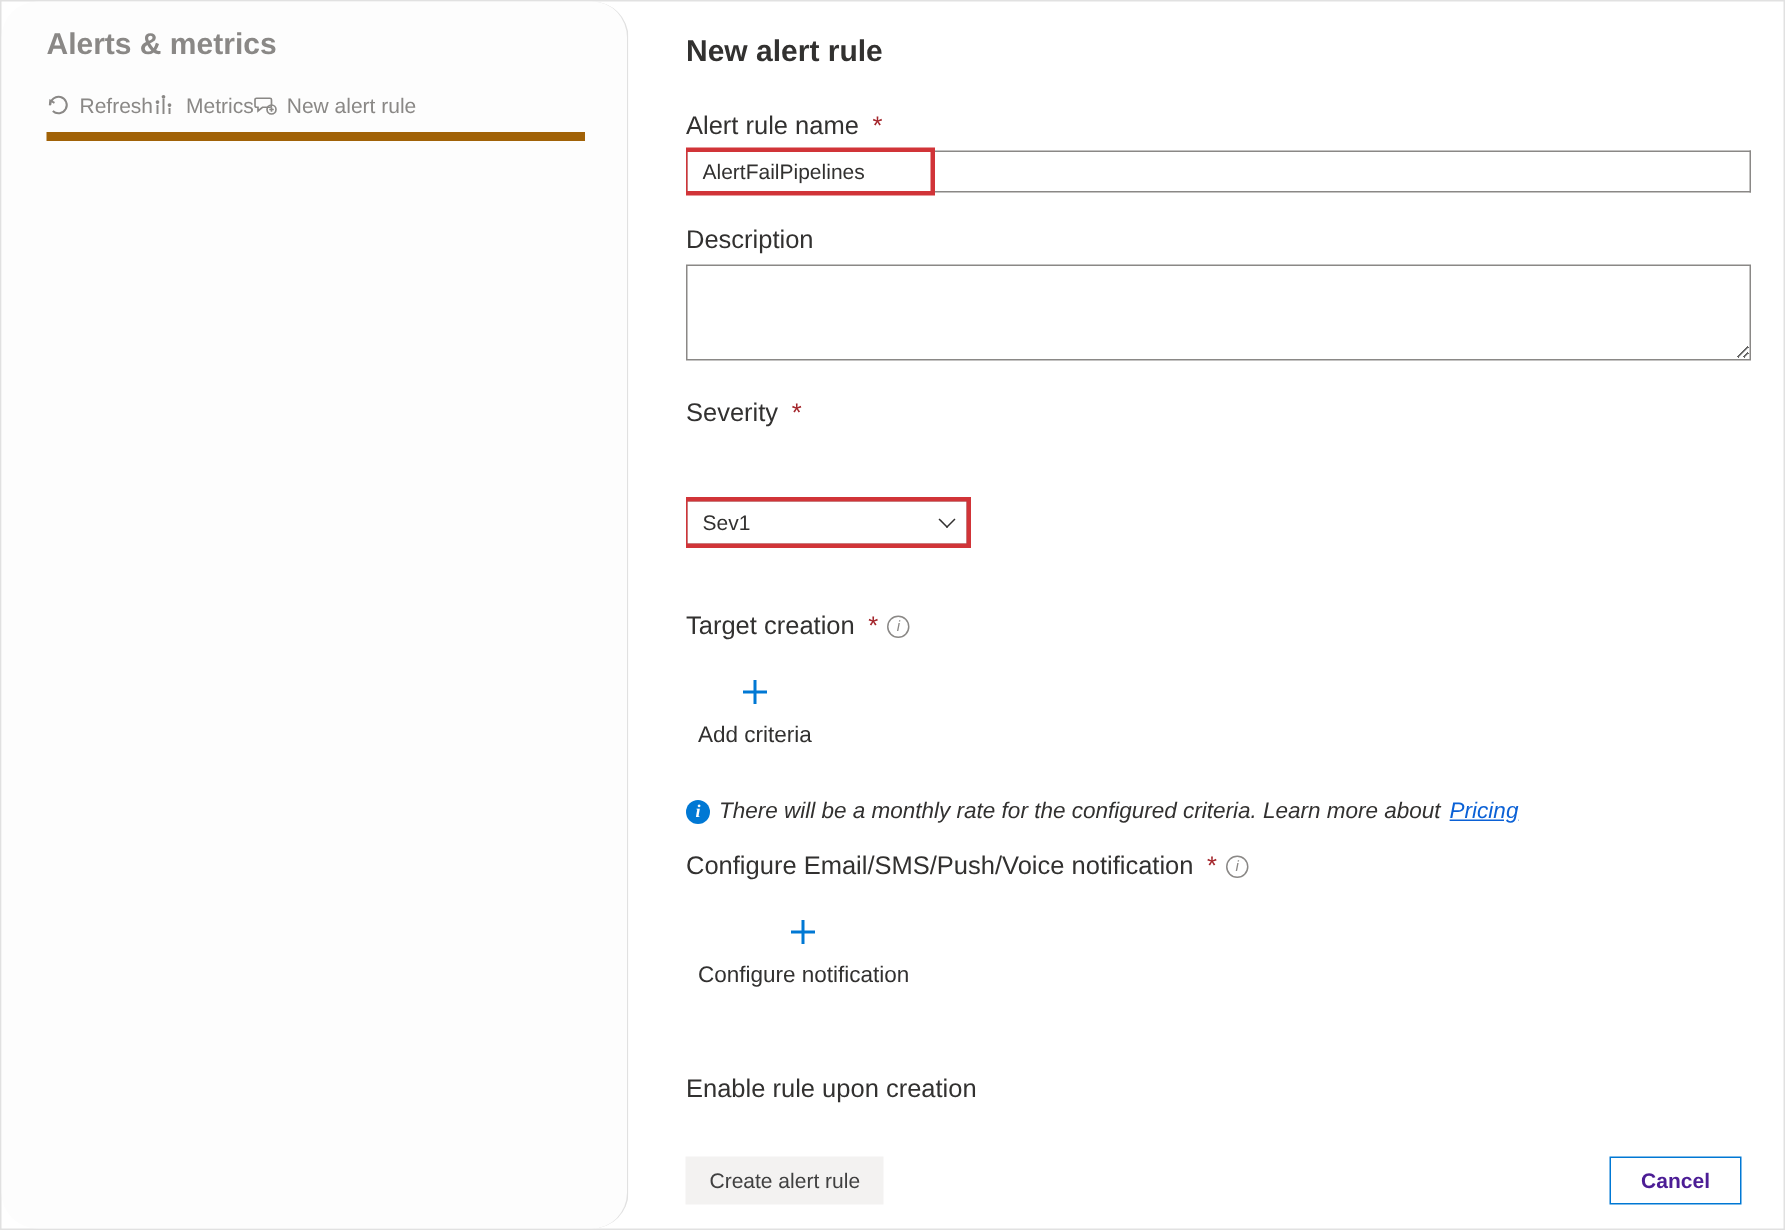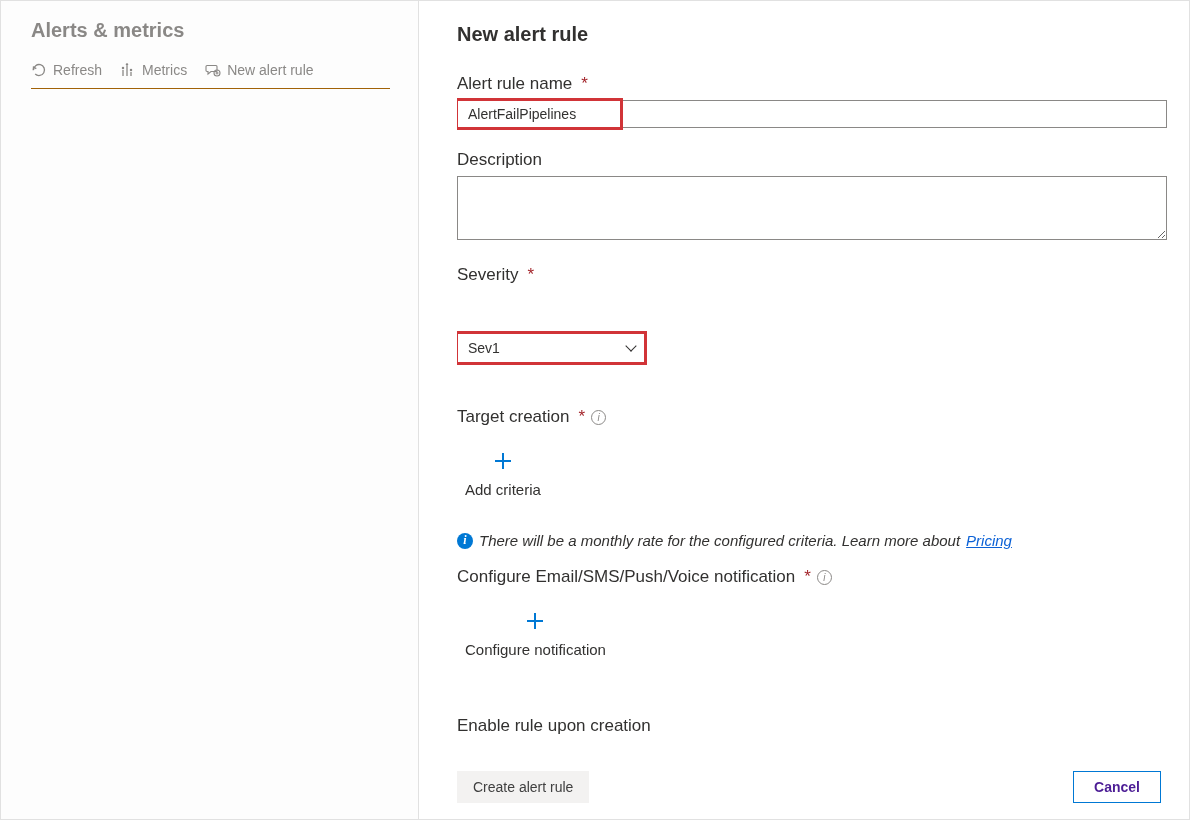--- a/index.html
+++ b/index.html
@@ -14,33 +14,34 @@
       border: 1px solid #e1e1e1;
     }
     .layout { display: flex; height: 100%; }
 
     
     .left-pane {
       width: 420px;
       border-right: 1px solid #e1e1e1;
       padding: 18px 28px 0 30px;
       background: #fdfdfd;
+      border-radius: 24px;
     }
     .left-title {
       font-size: 20px;
       font-weight: 600;
       color: #8a8886;
       margin-bottom: 20px;
     }
     .left-toolbar {
       display: flex;
       align-items: flex-end;
-      gap: 18px;
+      gap: 0;
       padding-bottom: 10px;
-      border-bottom: 1px solid #a16207;
+      border-bottom: 6px solid #a16207;
       color: #8a8886;
       font-size: 14px;
     }
     .left-toolbar .tb-item {
       display: inline-flex;
       align-items: center;
       gap: 6px;
       cursor: pointer;
     }
     .left-toolbar svg { width: 16px; height: 16px; }

